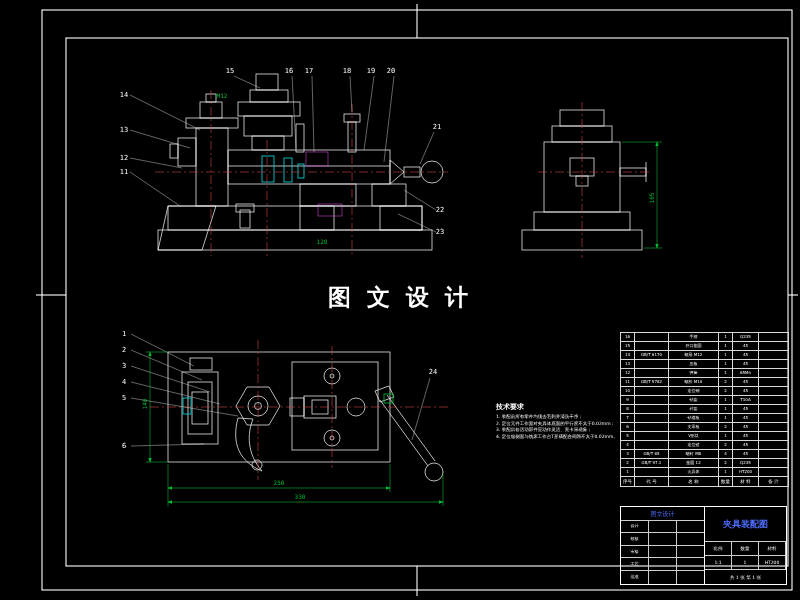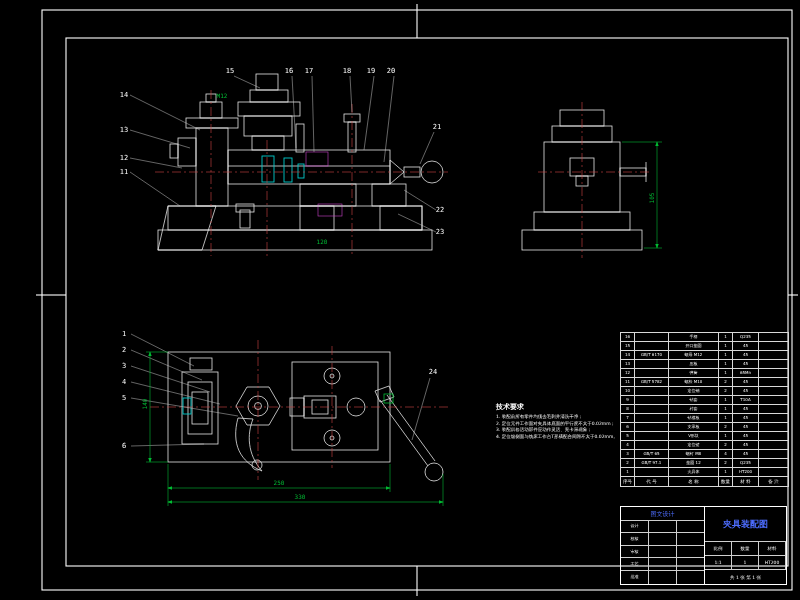--- a/index.html
+++ b/index.html
@@ -231,20 +231,21 @@
       <line class="gd" x1="168" y1="502" x2="443" y2="502" marker-start="url(#arr)" marker-end="url(#arr)"></line>
       <text class="gt" x="300" y="499">330</text>
 
       <line class="gd" x1="168" y1="352" x2="146" y2="352"></line>
       <line class="gd" x1="168" y1="462" x2="146" y2="462"></line>
       <line class="gd" x1="150" y1="352" x2="150" y2="462" marker-start="url(#arr)" marker-end="url(#arr)"></line>
       <text class="gt" transform="translate(147,404) rotate(-90)">140</text>
     </g>
   </svg>
 
+  <div class="watermark">图 文 设 计</div>
 
   <div class="technotes">
     <div class="tn-title">技术要求</div>
     <div class="tn-line">1. 装配前所有零件均须去毛刺并清洗干净；</div>
     <div class="tn-line">2. 定位元件工作面对夹具体底面的平行度不大于0.02mm；</div>
     <div class="tn-line">3. 装配后各活动部件应动作灵活、无卡滞现象；</div>
     <div class="tn-line">4. 定位键侧面与铣床工作台T形槽配合间隙不大于0.02mm。</div>
   </div>
 
   <table class="parts">

